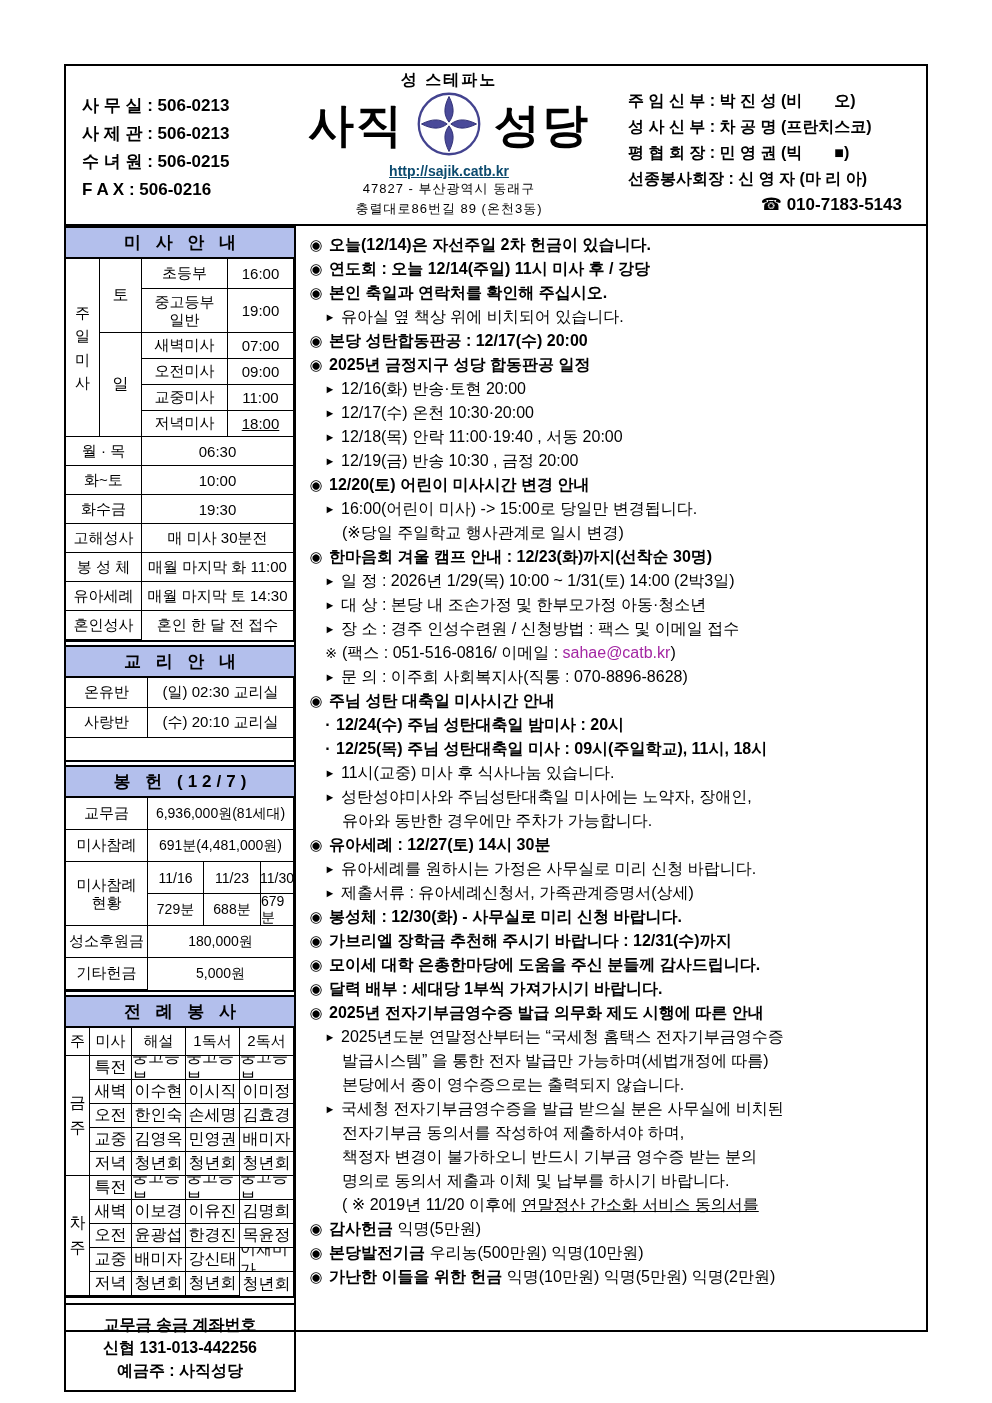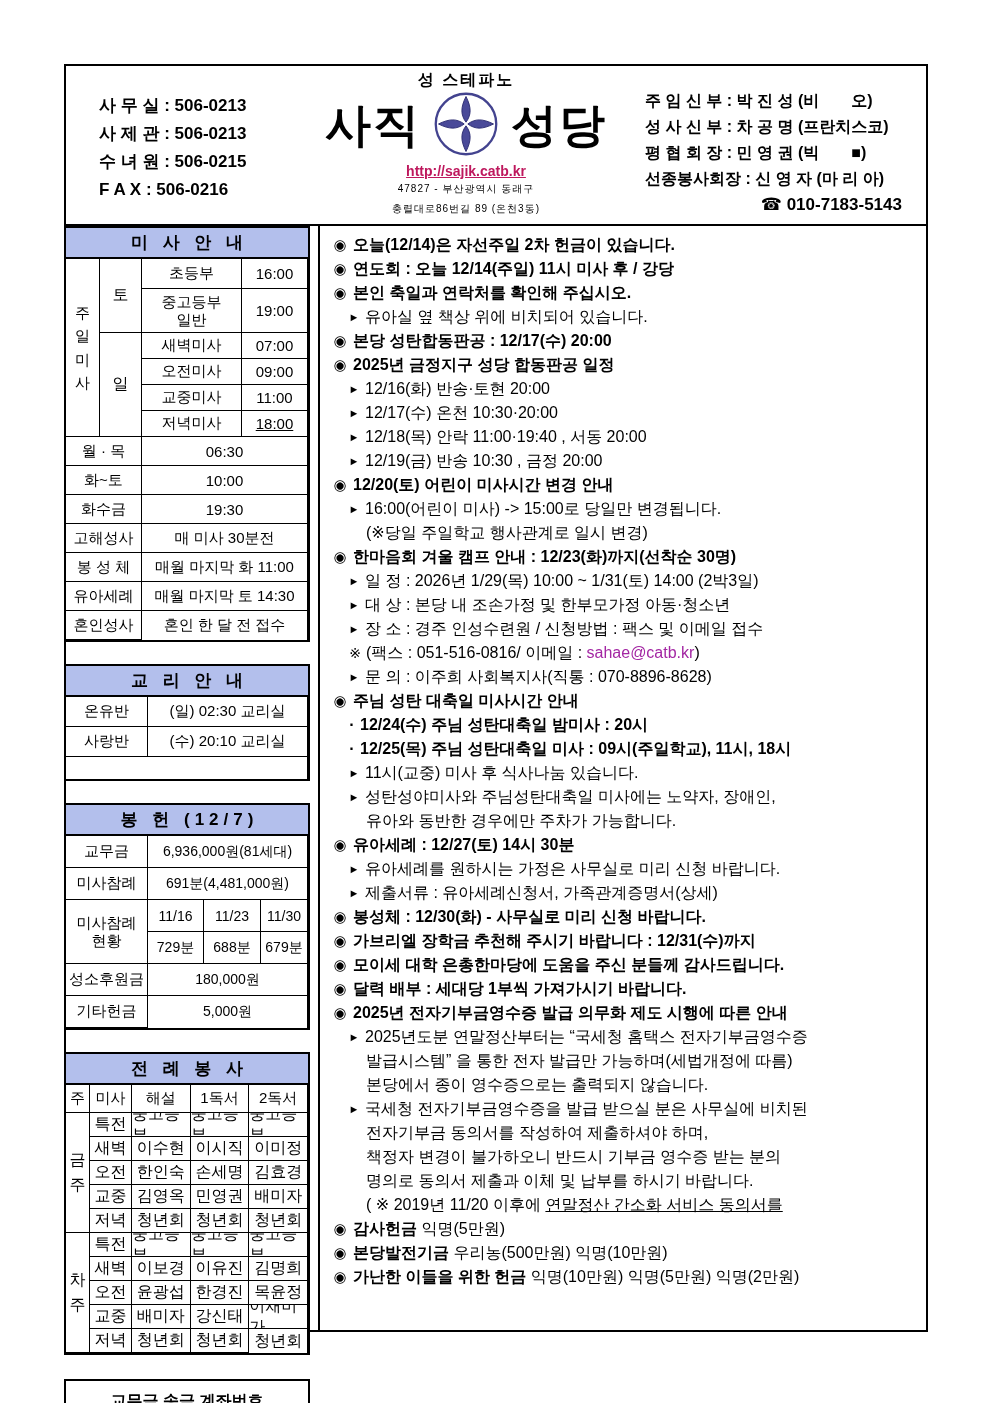--- a/index.html
+++ b/index.html
@@ -5,35 +5,35 @@
   html,body{margin:0;padding:0;}
   body{
     width:992px;height:1403px;position:relative;background:#ffffff;
     font-family:"Liberation Sans","DejaVu Sans",sans-serif;color:#000;
   }
   .sheet{position:absolute;left:64px;top:64px;width:864px;height:1268px;
     border:2px solid #000;box-sizing:border-box;display:flex;flex-direction:column;}
   
   .hdr{height:160px;border-bottom:2px solid #000;box-sizing:border-box;
     display:flex;align-items:stretch;}
-  .hdr-contacts{width:218px;padding:26px 0 16px 16px;box-sizing:border-box;margin-left:17px;}
+  .hdr-contacts{width:218px;padding:26px 0 16px 16px;box-sizing:border-box;}
   .hdr-contacts .ln{font-weight:bold;font-size:17px;line-height:28px;white-space:nowrap;}
   .hdr-center{width:330px;text-align:center;padding-top:4px;}
   .hdr-sub{font-weight:bold;font-size:16px;letter-spacing:2px;}
   .hdr-titlerow{display:flex;align-items:center;justify-content:center;gap:12px;margin-top:0px;}
   .hdr-title{font-weight:bold;font-size:46px;letter-spacing:2px;}
-  .hdr-url{font-weight:bold;font-size:14px;color:#be185d;text-decoration:underline;margin-top:2px;}
-  .hdr-addr{font-size:10px;line-height:20px;letter-spacing:1px;}
+  .hdr-url{font-weight:bold;font-size:14px;color:#0c4a6e;text-decoration:underline;margin-top:2px;}
+  .hdr-addr{font-size:13px;line-height:20px;letter-spacing:1px;}
   .hdr-staff{flex:1;padding:22px 10px 0 14px;box-sizing:border-box;}
   .hdr-staff .ln{font-weight:bold;font-size:16px;line-height:26px;white-space:nowrap;}
   .hdr-phone{font-weight:bold;font-size:17px;margin-top:2px;text-align:right;padding-right:14px;}
   
   .cols{flex:1;display:flex;min-height:0;}
-  .sidebar{width:254px;border-right:2px solid #000;box-sizing:border-box;
-    padding:0 10px 2px 0;display:flex;flex-direction:column;gap:19px;}
+  .sidebar{width:230px;border-right:2px solid #000;box-sizing:border-box;
+    padding:0 0 2px 0;display:flex;flex-direction:column;}
   .main{flex:1;padding:7px 4px 0 6px;box-sizing:border-box;}
   
   .sect{border:2px solid #000;margin:0 -2px 3px -2px;box-sizing:border-box;background:#fff;}
   .band{background:#b3bfec;border-bottom:2px solid #000;font-weight:bold;font-size:17px;
     text-align:center;letter-spacing:5px;padding:3px 0 3px 5px;}
   .grid div{box-sizing:border-box;display:flex;align-items:center;justify-content:center;
     font-size:15px;border-right:1px solid #000;border-bottom:1px solid #000;overflow:hidden;}
   .grid div:last-child{border-bottom:none;}
   .vlabel{white-space:pre-line;line-height:1.55;font-size:16px;text-align:center;}
   .mass-grid{display:grid;grid-template-columns:34px 42px 1fr 66px;

